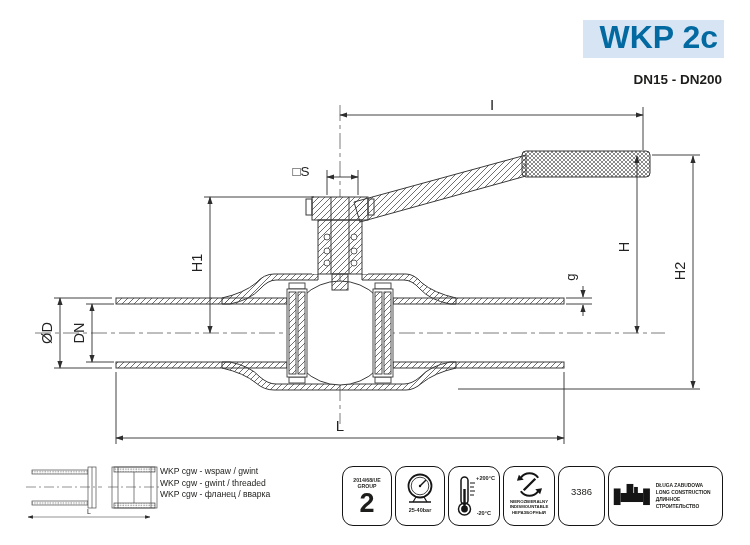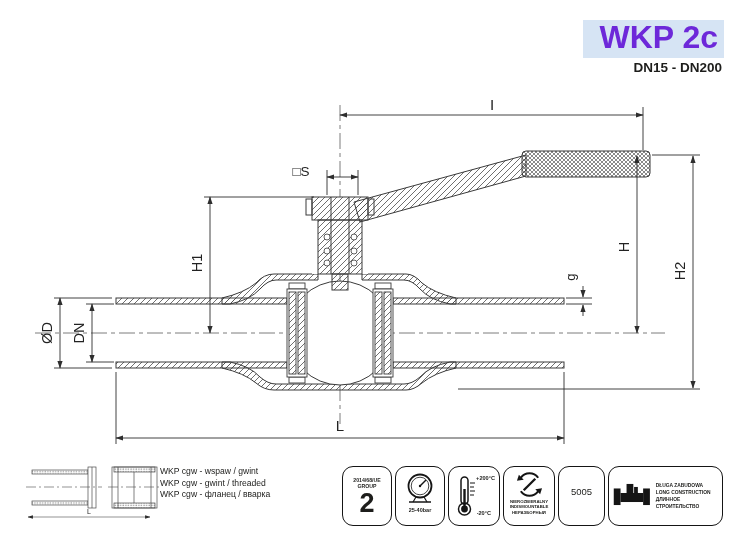--- a/index.html
+++ b/index.html
@@ -1,22 +1,22 @@
 <!DOCTYPE html>
 <html><head>
 <meta charset="utf-8">
 <style>
   html,body{margin:0;padding:0;background:#fff;}
   #canvas{position:relative;width:750px;height:545px;background:#ffffff;overflow:hidden;
           font-family:"Liberation Sans",sans-serif;color:#1d1d1b;}
   svg text{font-family:"Liberation Sans",sans-serif;fill:#222;}
   .header{position:absolute;top:20px;right:26px;text-align:right;}
   .header .model{display:inline-block;background:#d6e4f4;padding:1px 6px 3px 16px;
-                 font-size:32px;font-weight:bold;color:#6d28d9;line-height:1.05;}
-  .header .range{font-size:13.5px;font-weight:bold;margin-top:2px;padding-right:2px;}
+                 font-size:32px;font-weight:bold;color:#0369a1;line-height:1.05;}
+  .header .range{font-size:13.5px;font-weight:bold;margin-top:14px;padding-right:2px;}
   .legend-text{position:absolute;left:160px;top:466px;font-size:8.6px;line-height:11.5px;white-space:nowrap;}
   .legend-text b{font-weight:normal;}
   .badges{position:absolute;left:342px;top:466px;display:flex;gap:3px;}
   .badge{border:1.7px solid #151515;border-radius:11px;background:#fff;height:60px;
          box-sizing:border-box;position:relative;display:flex;flex-direction:column;
          align-items:center;justify-content:center;overflow:hidden;}
   .b-group{width:50px;}
   .b-group .tiny{font-size:5.2px;font-weight:bold;line-height:1.2;text-align:center;}
   .b-group .big{font-size:27px;font-weight:bold;line-height:.9;margin-top:1px;}
   .b-press{width:50px;justify-content:flex-start;padding-top:5px;}
@@ -243,21 +243,21 @@
       </svg>
       <div class="txt">
         <div>NIEROZBIERALNY</div>
         <div>INDISMOUNTABLE</div>
         <div>НЕРАЗБОРНЫЙ</div>
       </div>
     </div>
 
     <div class="badge b-ral">
       <div class="t1">RAL</div>
-      <div class="t2">5005</div>
+      <div class="t2">3386</div>
       <div class="t3">
         <div>KOLOR /</div>
         <div>COLOR / ЦВЕТ</div>
       </div>
     </div>
 
     <div class="badge b-long">
       <svg width="42" height="32" viewBox="0 0 50 36">
         <g fill="#151515">
           <rect x="1" y="8" width="9" height="22"></rect>

